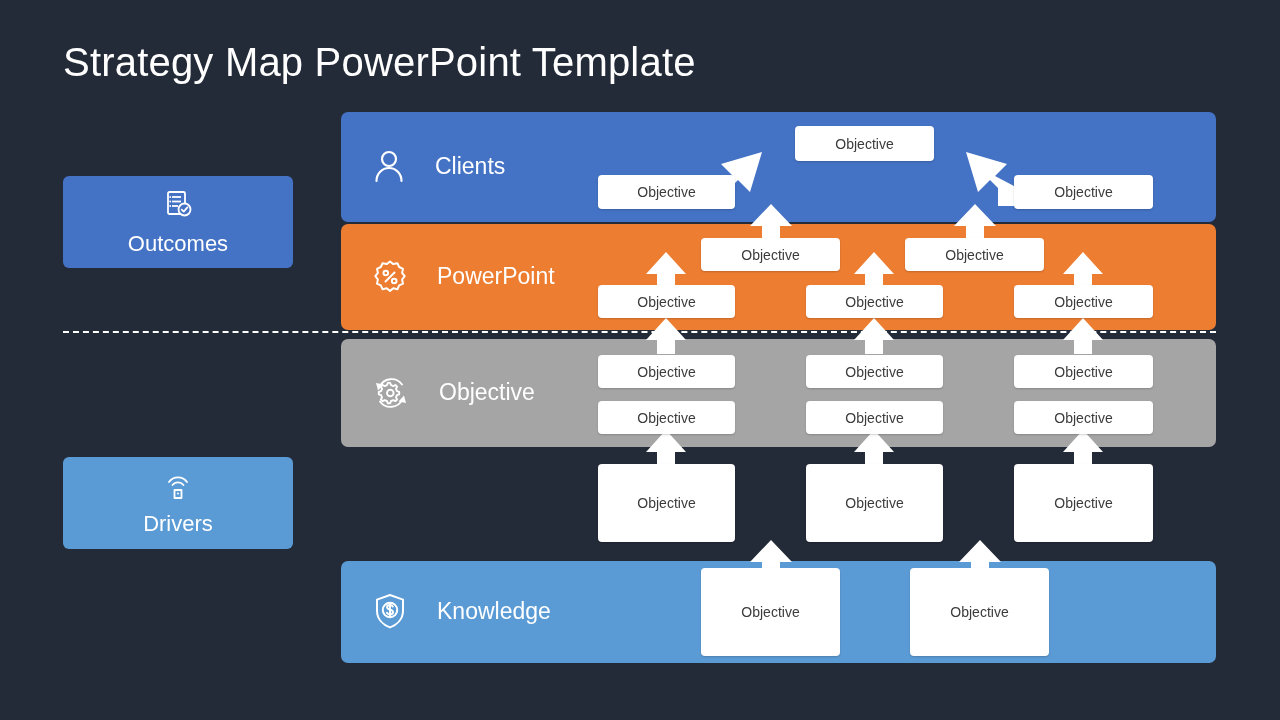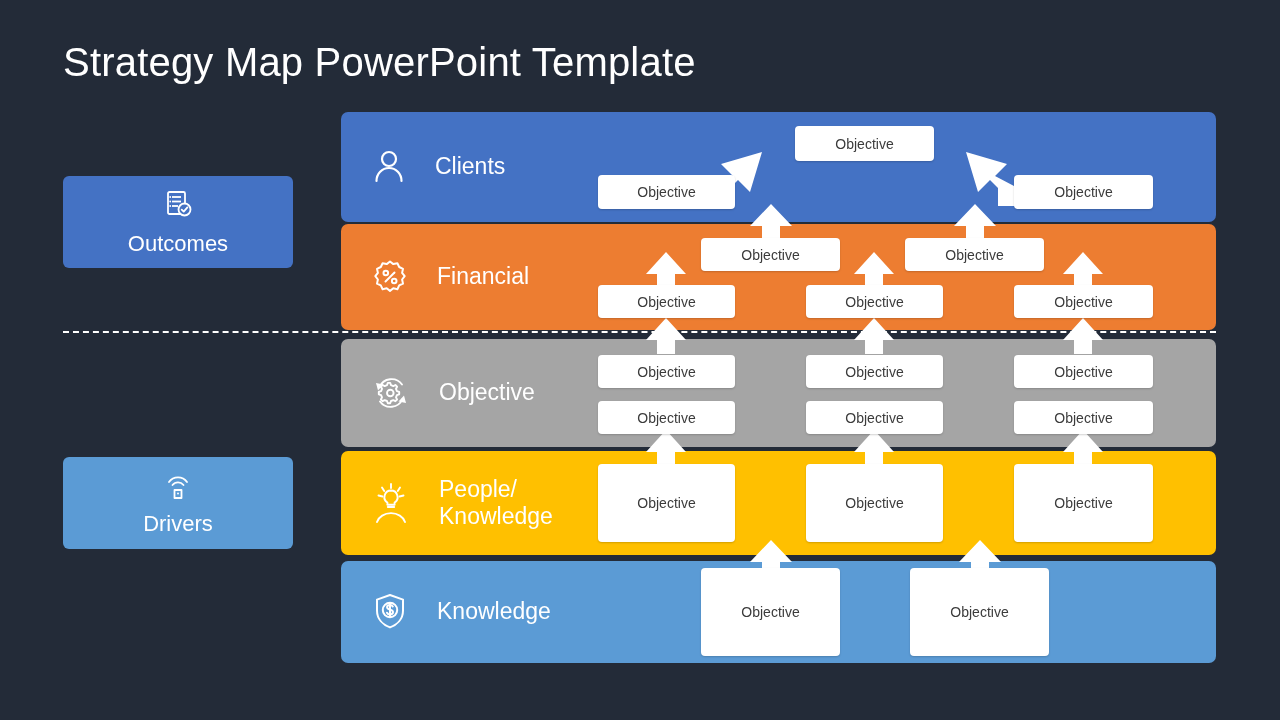--- a/index.html
+++ b/index.html
@@ -189,21 +189,21 @@
   <div class="row" id="row-offerings">
     <div class="row-head">
       <span class="row-icon">
         <svg width="38" height="38" viewBox="0 0 38 38" fill="none" stroke="#ffffff" stroke-width="2" stroke-linejoin="round">
           <path d="M19 3.5 l3.3 2.6 4.1 -0.9 1.8 3.8 3.8 1.8 -0.9 4.1 2.6 3.3 -2.6 3.3 0.9 4.1 -3.8 1.8 -1.8 3.8 -4.1 -0.9 -3.3 2.6 -3.3 -2.6 -4.1 0.9 -1.8 -3.8 -3.8 -1.8 0.9 -4.1 -2.6 -3.3 2.6 -3.3 -0.9 -4.1 3.8 -1.8 1.8 -3.8 4.1 0.9 z"></path>
           <line x1="14.5" y1="23.5" x2="23.5" y2="14.5" stroke-linecap="round"></line>
           <circle cx="14.8" cy="15" r="2.3"></circle>
           <circle cx="23.2" cy="23" r="2.3"></circle>
         </svg>
       </span>
-      <span class="row-label">Financial</span>
+      <span class="row-label">PowerPoint</span>
     </div>
   </div>
 
   <div class="arrow-up" style="left:750px; top:204px;">
     <svg width="42" height="36" viewBox="0 0 42 36">
         <polygon fill="#ffffff" points="21,0 42,22 30,22 30,36 12,36 12,22 0,22"></polygon>
       </svg>
   </div>
   <div class="arrow-up" style="left:954px; top:204px;">
     <svg width="42" height="36" viewBox="0 0 42 36">
@@ -267,38 +267,20 @@
   </div>
 
   <div class="objective" style="left:598px; top:355px; width:137px; height:33px;">Objective</div>
   <div class="objective" style="left:806px; top:355px; width:137px; height:33px;">Objective</div>
   <div class="objective" style="left:1014px; top:355px; width:139px; height:33px;">Objective</div>
 
   <div class="objective" style="left:598px; top:401px; width:137px; height:33px;">Objective</div>
   <div class="objective" style="left:806px; top:401px; width:137px; height:33px;">Objective</div>
   <div class="objective" style="left:1014px; top:401px; width:139px; height:33px;">Objective</div>
 
-  <div class="row" id="row-people">
-    <div class="row-head">
-      <span class="row-icon">
-        <svg width="40" height="44" viewBox="0 0 40 44" fill="none" stroke="#ffffff" stroke-width="1.9" stroke-linecap="round" stroke-linejoin="round">
-          <line x1="20" y1="3" x2="20" y2="7"></line>
-          <line x1="11" y1="6.5" x2="13.2" y2="10"></line>
-          <line x1="29" y1="6.5" x2="26.8" y2="10"></line>
-          <line x1="7.5" y1="14.5" x2="11.5" y2="15.5"></line>
-          <line x1="32.5" y1="14.5" x2="28.5" y2="15.5"></line>
-          <path d="M20 9.5 a6.6 6.6 0 0 1 3.6 12.1 v2.2 h-7.2 v-2.2 A6.6 6.6 0 0 1 20 9.5 z"></path>
-          <line x1="16.8" y1="26" x2="23.2" y2="26"></line>
-          <path d="M6 41 A14.5 12 0 0 1 34 41"></path>
-        </svg>
-      </span>
-      <span class="row-label">People/
-Knowledge</span>
-    </div>
-  </div>
 
   <div class="arrow-up" style="left:646px; top:430px;">
     <svg width="40" height="36" viewBox="0 0 40 36">
         <polygon fill="#ffffff" points="20,0 40,22 29,22 29,36 11,36 11,22 0,22"></polygon>
       </svg>
   </div>
   <div class="arrow-up" style="left:854px; top:430px;">
     <svg width="40" height="36" viewBox="0 0 40 36">
         <polygon fill="#ffffff" points="20,0 40,22 29,22 29,36 11,36 11,22 0,22"></polygon>
       </svg>

